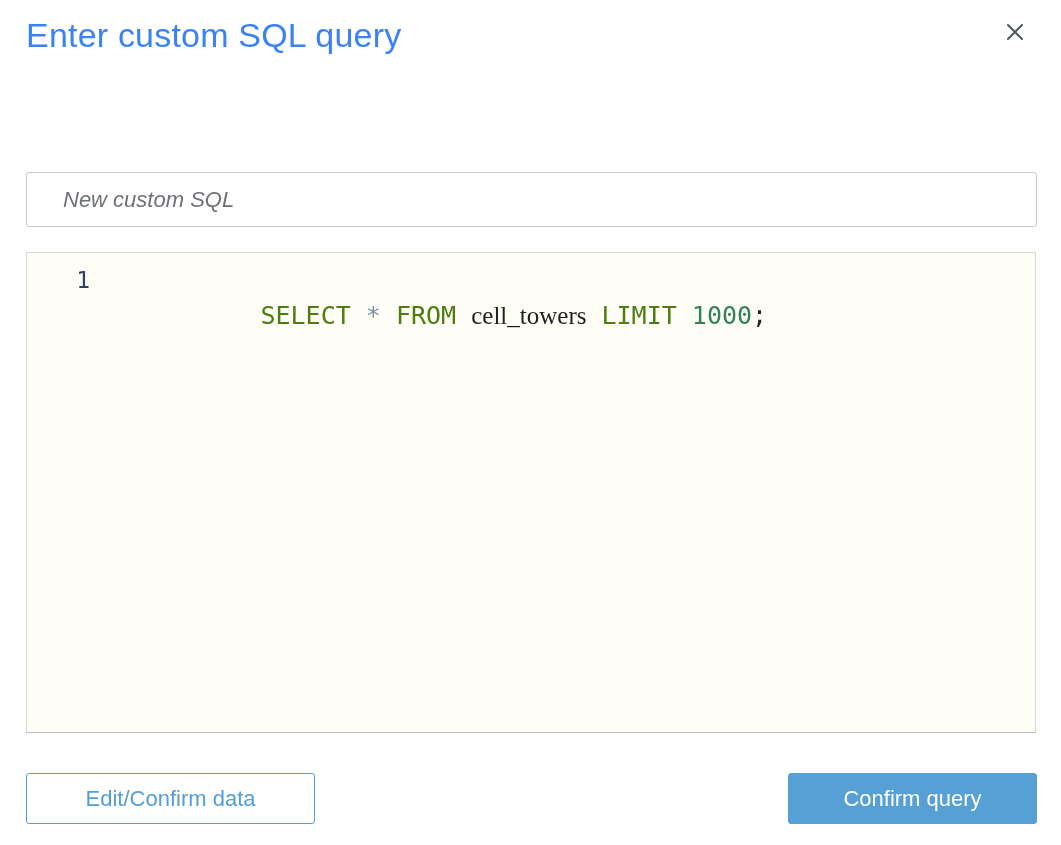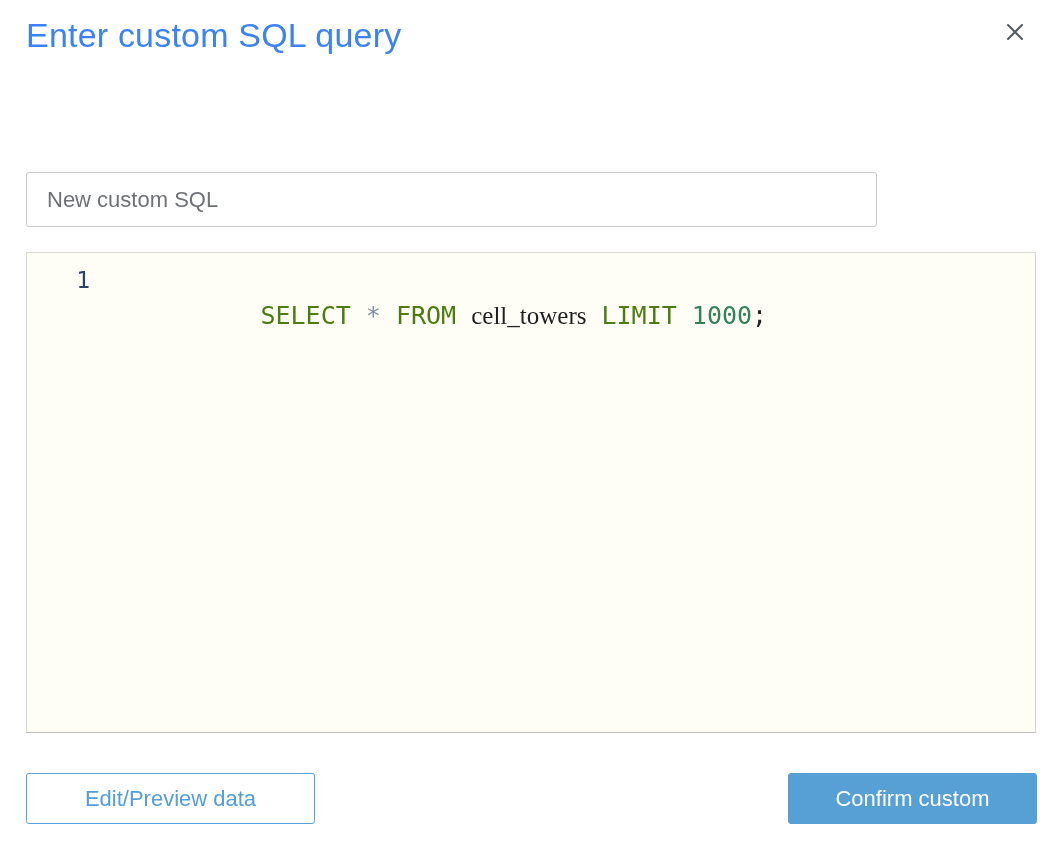--- a/index.html
+++ b/index.html
@@ -23,27 +23,28 @@
     display: flex; align-items: center; justify-content: center;
     cursor: pointer; background: none; border: none;
   }
   .dialog-subtitle {
     position: absolute; left: 26px; top: 86px;
     font-size: 21px; color: #40454a;
   }
 
   .name-input {
     position: absolute; left: 26px; top: 172px;
-    width: 851px; height: 55px;
+    width: 1011px; height: 55px;
     border: 1px solid #c9cacc; border-radius: 3px;
     background: #ffffff;
-    padding: 0 20px;
+    padding: 0 36px;
     font-family: "Liberation Sans", sans-serif;
     font-size: 22px; color: #6e7276;
     outline: none;
+    font-style: italic;
   }
 
   .sql-editor {
     position: absolute; left: 26px; top: 252px;
     width: 1010px; height: 481px;
     background: #fffef6;
     border: 1px solid #d8d8d6;
     border-bottom: 1px solid #bfbfbd;
     cursor: text;
   }
@@ -113,17 +114,17 @@
 
   <div class="sql-editor">
     <div class="code-line">
       <div class="gutter">1</div>
       <div class="code-text">
         <span class="tok-keyword">SELECT</span><span class="tok-plain"> </span><span class="tok-operator">*</span><span class="tok-plain"> </span><span class="tok-keyword">FROM</span><span class="tok-plain"> </span><span class="tok-identifier">cell_towers</span><span class="tok-plain"> </span><span class="tok-keyword">LIMIT</span><span class="tok-plain"> </span><span class="tok-number">1000</span><span class="tok-punct">;</span>
       </div>
     </div>
   </div>
 
-  <button class="btn btn-secondary">Edit/Preview data</button>
+  <button class="btn btn-secondary">Edit/Confirm data</button>
 
-  <button class="btn btn-primary">Confirm custom</button>
+  <button class="btn btn-primary">Confirm query</button>
 
 </div>
 
 </body></html>

